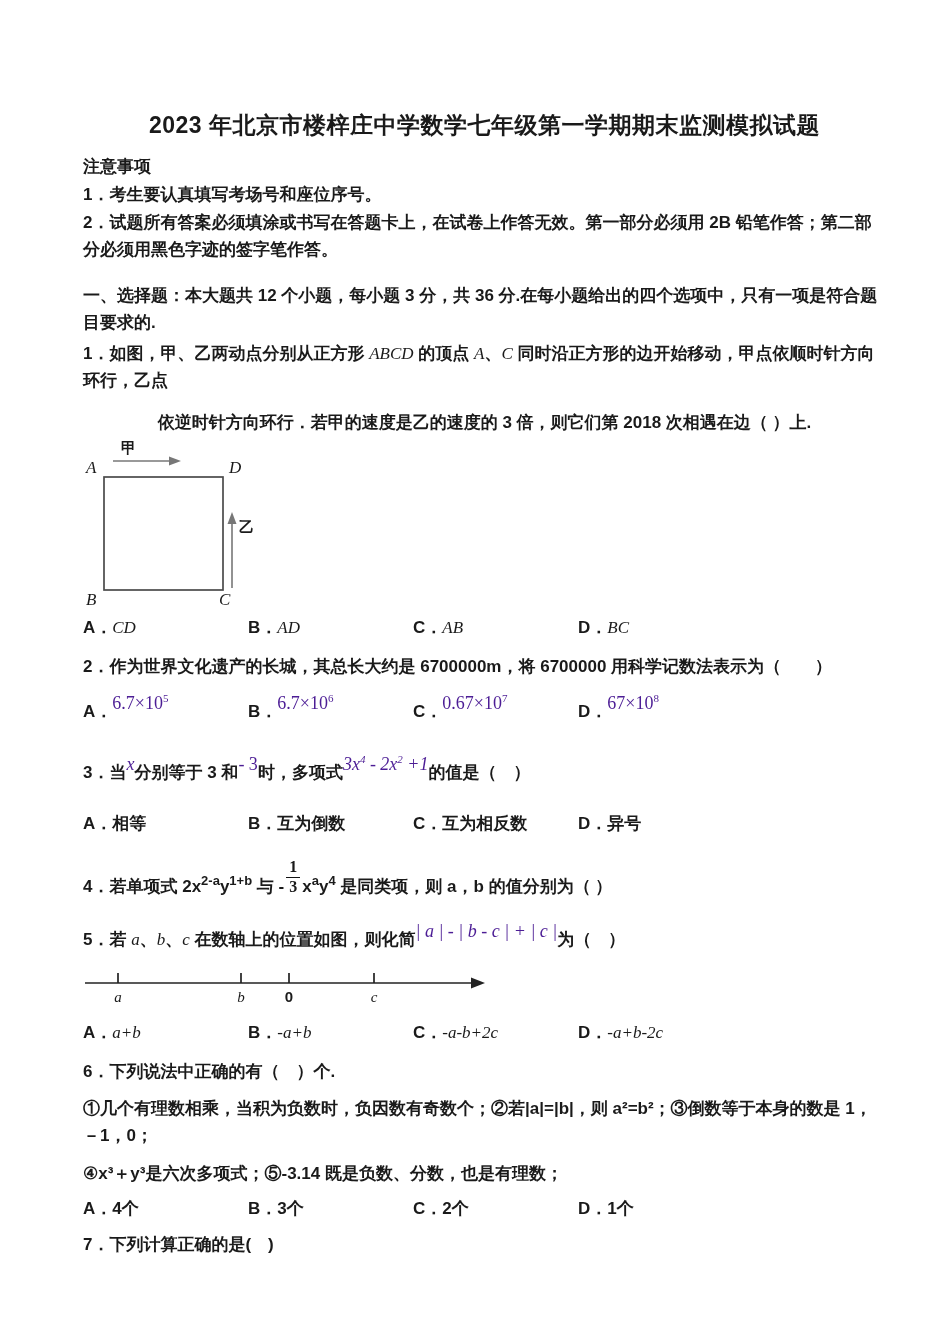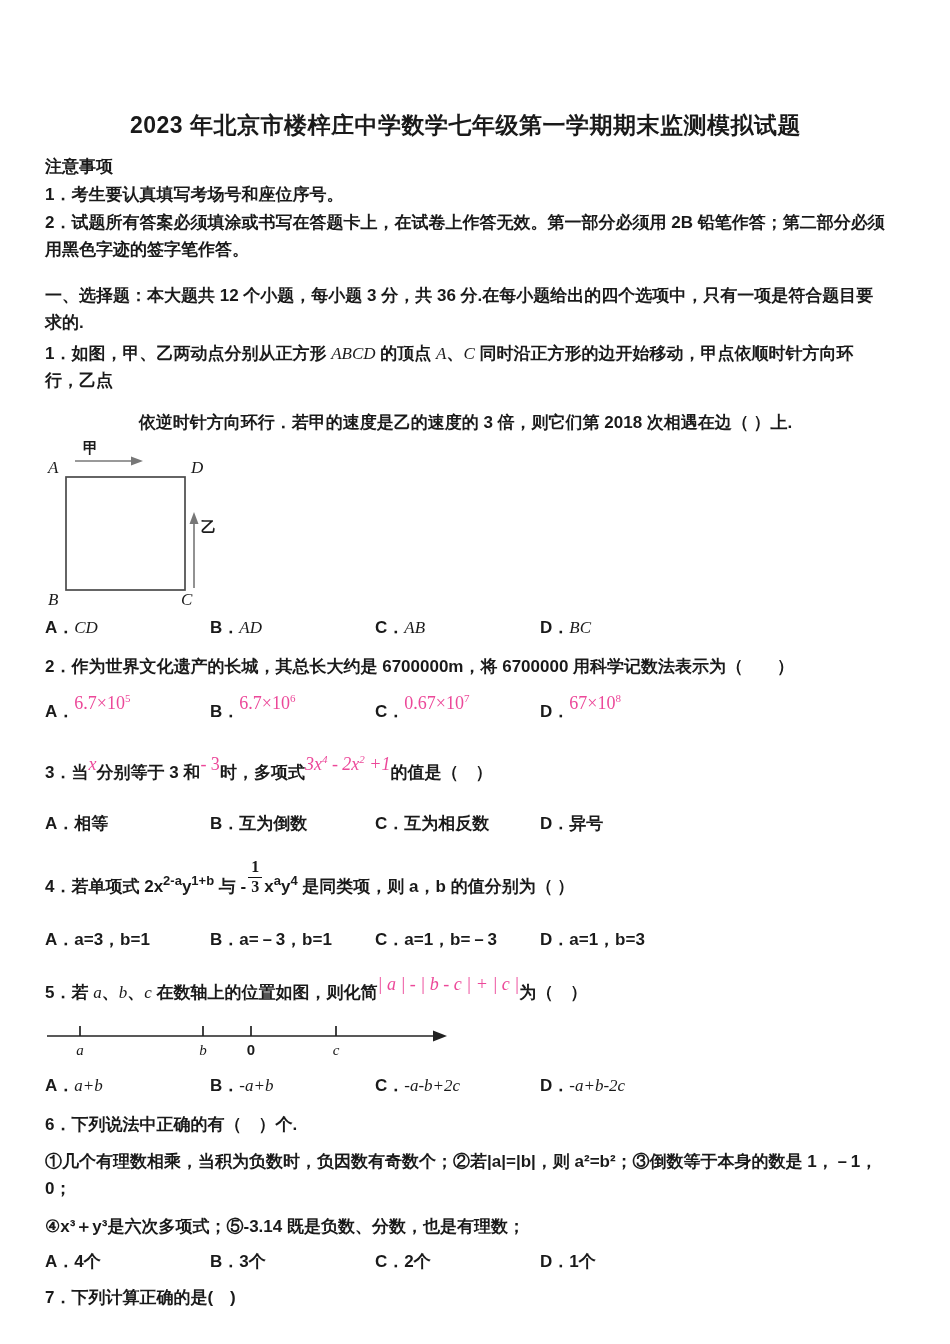--- a/index.html
+++ b/index.html
@@ -1,27 +1,27 @@
 <!DOCTYPE html>
 <html><head>
 <meta charset="utf-8">
 <style>
   html,body{margin:0;padding:0;background:#ffffff;}
   body{width:950px;height:1344px;overflow:hidden;color:#1a1a1a;
        font-family:"Liberation Sans",sans-serif;}
-  .page{padding:110px 64px 0 45px;}
+  .page{padding:110px 64px 0 45px;margin-left:38px;}
   .title{text-align:center;font-size:23px;font-weight:700;line-height:30px;letter-spacing:0.5px;}
   .cn{font-size:17px;line-height:27px;font-weight:600;}
   .notice-heading{margin-top:13px;font-weight:700;}
   .nline{margin-top:1px;}
   .section-heading{margin-top:19px;}
   .stem{margin-top:4px;}
   .fm{font-family:"Liberation Serif",serif;font-weight:400;}
   .it{font-style:italic;}
-  .raised{position:relative;top:-8px;font-size:18px;color:#ec4899;}
+  .raised{position:relative;top:-8px;font-size:18px;color:#4c1d95;}
   .raised sup{font-size:11px;}
   sup{font-size:13px;line-height:0;}
   .opts{display:flex;margin-top:10px;}
   .opt{width:165px;flex:0 0 auto;}
   .opt:last-child{width:auto;}
   .olabel{font-weight:700;}
   .frac{display:inline-block;text-align:center;line-height:1.05;vertical-align:baseline;
         font-family:"Liberation Serif",serif;font-weight:600;font-size:16px;margin:0 2px;}
   .frac .num{display:block;border-bottom:1.4px solid #111;padding:0 3px 1px;}
   .frac .den{display:block;padding-top:1px;}
@@ -82,26 +82,20 @@
 
   <div class="cn" style="margin-top:34px;"><span>3．当</span><span class="raised fm it">x</span><span>分别等于 3 和</span><span class="raised fm">- 3</span><span>时，多项式</span><span class="raised fm it"><span>3x</span><sup>4</sup><span> - 2x</span><sup>2</sup><span> +1</span></span><span>的值是（　）</span></div>
   <div class="opts cn" style="margin-top:24px;">
     <div class="opt"><span class="olabel">A．</span><span>相等</span></div>
     <div class="opt"><span class="olabel">B．</span><span>互为倒数</span></div>
     <div class="opt"><span class="olabel">C．</span><span>互为相反数</span></div>
     <div class="opt"><span class="olabel">D．</span><span>异号</span></div>
   </div>
 
   <div class="cn" style="margin-top:22px;"><span>4．若单项式 2x</span><sup>2-a</sup><span>y</span><sup>1+b</sup><span> 与 -</span><span class="frac"><span class="num">1</span><span class="den">3</span></span><span>x</span><sup>a</sup><span>y</span><sup>4</sup><span> 是同类项，则 a，b 的值分别为（ ）</span></div>
-  <div class="opts cn" style="margin-top:26px;">
-    <div class="opt"><span class="olabel">A．</span><span>a=3，b=1</span></div>
-    <div class="opt"><span class="olabel">B．</span><span>a=－3，b=1</span></div>
-    <div class="opt"><span class="olabel">C．</span><span>a=1，b=－3</span></div>
-    <div class="opt"><span class="olabel">D．</span><span>a=1，b=3</span></div>
-  </div>
 
   <div class="cn" style="margin-top:26px;"><span>5．若 </span><span class="fm it">a</span><span>、</span><span class="fm it">b</span><span>、</span><span class="fm it">c</span><span> 在数轴上的位置如图，则化简</span><span class="raised fm it">| a | - | b - c | + | c |</span><span>为（　）</span></div>
 
   <svg class="fig fig-line" width="420" height="46" viewBox="0 0 420 46">
     <g>
       <line x1="2" y1="18" x2="388" y2="18" stroke="#222" stroke-width="1.7"></line>
       <polygon points="388,12.5 402,18 388,23.5" fill="#222"></polygon>
     </g>
     <line x1="35" y1="8" x2="35" y2="18" stroke="#222" stroke-width="1.7"></line>
     <line x1="158" y1="8" x2="158" y2="18" stroke="#222" stroke-width="1.7"></line>

